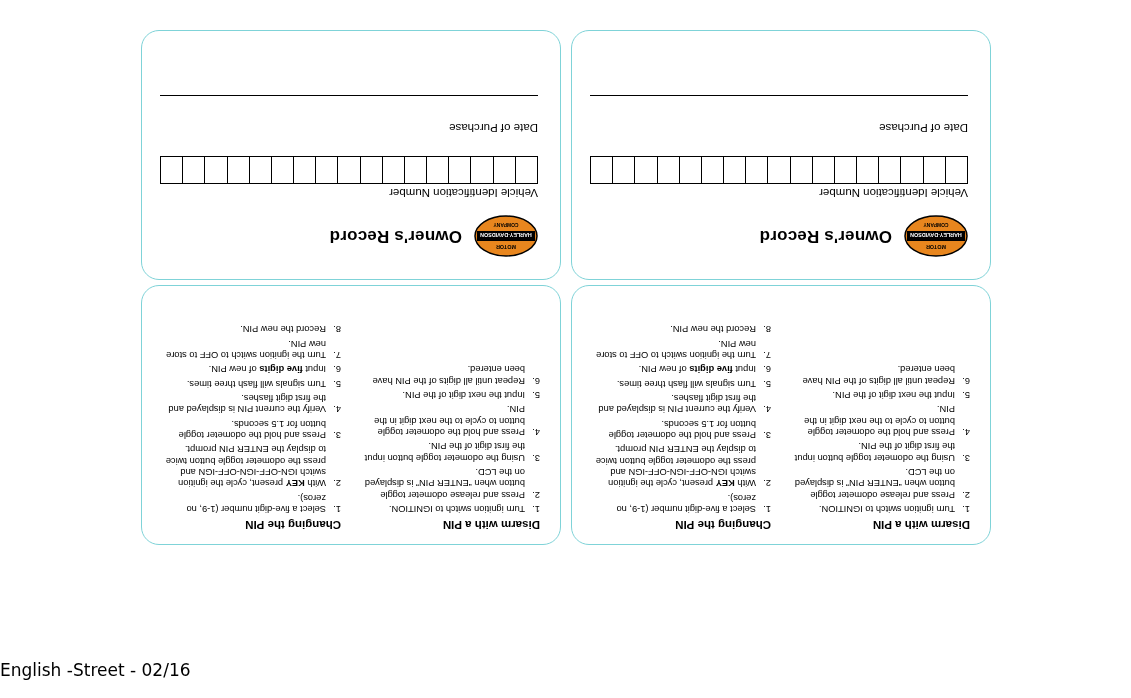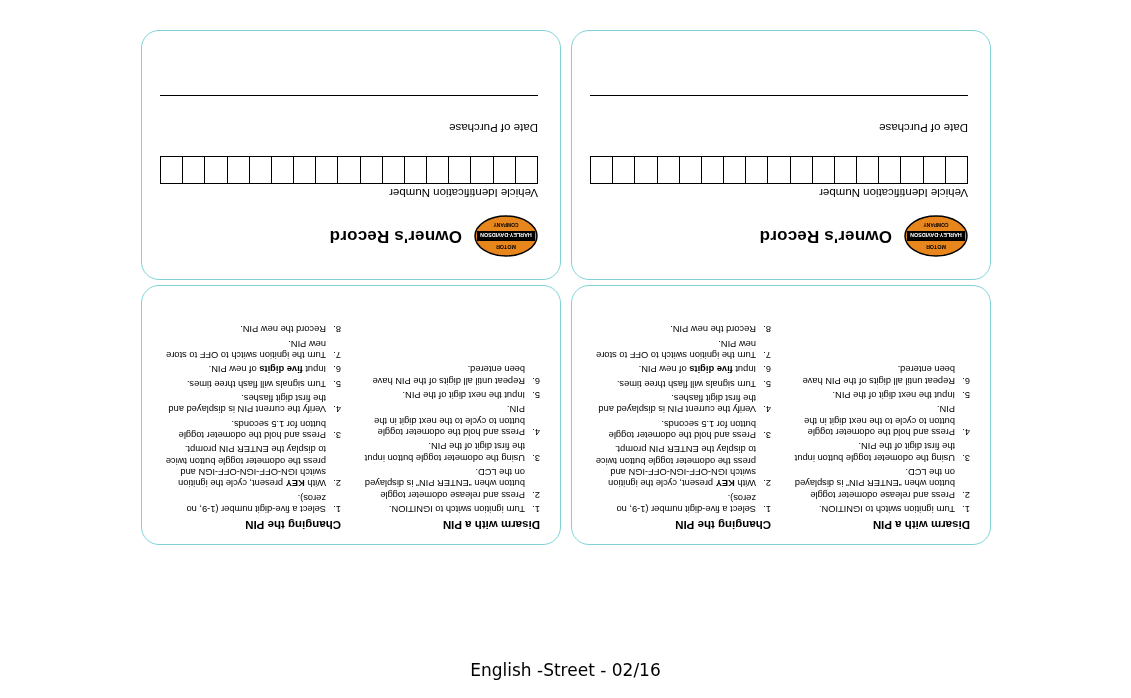--- a/index.html
+++ b/index.html
@@ -156,21 +156,21 @@
     left: 0;
     top: 0;
   }
 
   
   .footer {
     position: absolute;
     left: 0;
     right: 0;
     top: 660px;
-    text-align: center;
+    text-align: left;
     font-family: "DejaVu Sans", sans-serif;
     font-size: 17px;
     color: #000;
   }
 </style>
 </head>
 <body>
 
 <div class="page">
 

